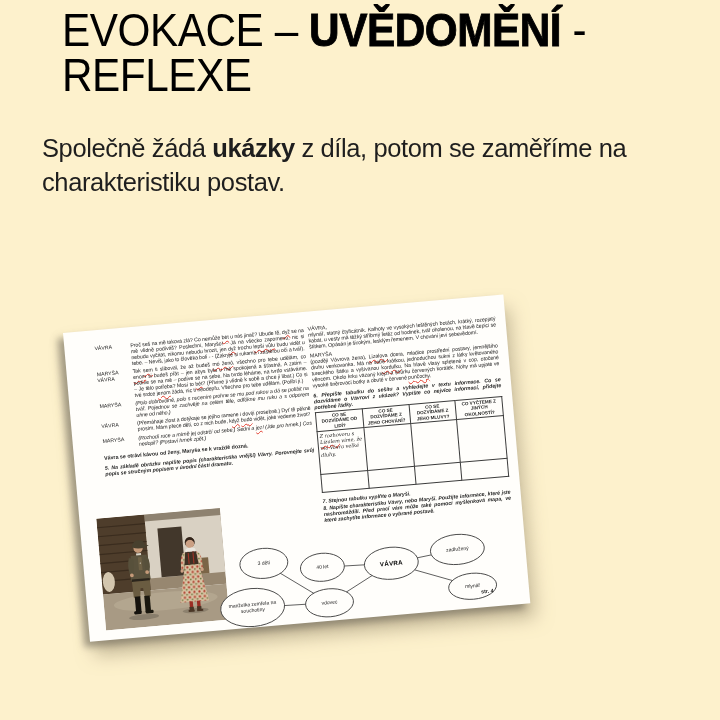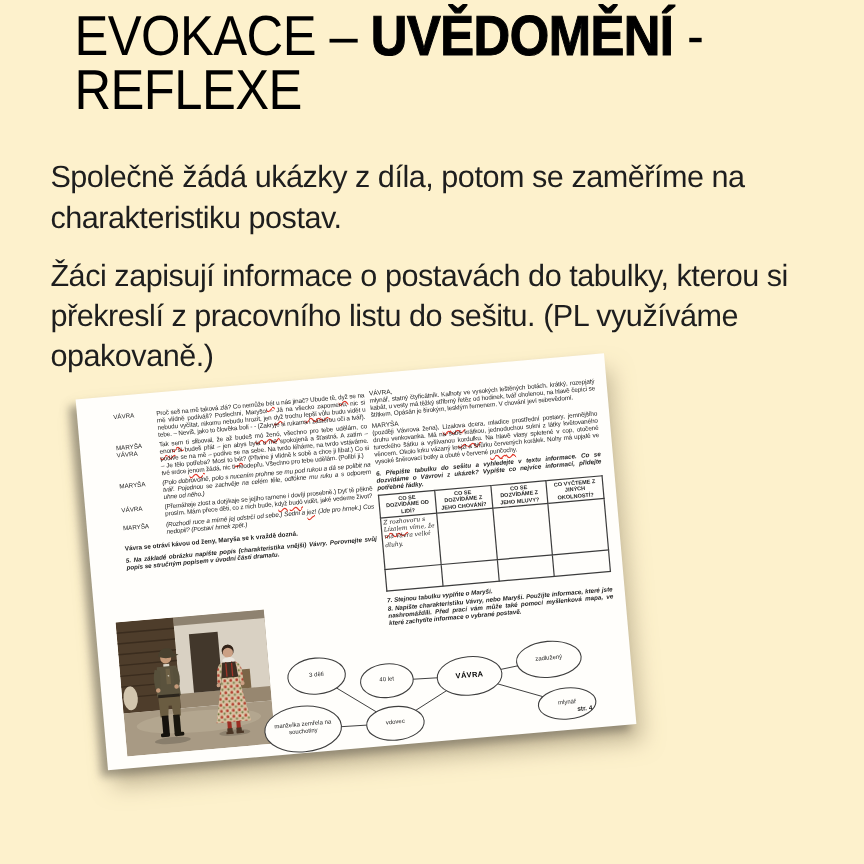--- a/index.html
+++ b/index.html
@@ -7,21 +7,21 @@
        font-family:"Liberation Sans",sans-serif;position:relative;}
 
   
   .title{position:absolute;left:62px;top:7px;width:640px;margin:0;
          font-size:47px;line-height:45px;font-weight:400;color:#000;
          letter-spacing:-0.5px;transform:scaleX(0.9);transform-origin:0 0;}
   .title b{font-weight:700;-webkit-text-stroke:0.9px #000;}
   .bodytext{position:absolute;left:42px;top:132px;width:650px;color:#1e1e1e;
             font-size:25.5px;line-height:33.5px;letter-spacing:-0.4px;}
   .bodytext p{margin:0 0 15px 0;}
-  .bodytext b{font-weight:400;margin-top:43px;}
+  .bodytext b{font-weight:700;margin-top:43px;}
 
   
   .page{position:absolute;left:63px;top:333px;width:442px;height:310px;
         background:#fffefb;transform:rotate(-5deg);transform-origin:top left;
         box-shadow:-6px 5px 7px rgba(102,96,84,.55), 4px 14px 18px rgba(143,130,102,.5);
         color:#1c1c1c;}
   .dcol{position:absolute;left:30px;top:16px;width:210px;}
   .drow{display:flex;margin-bottom:2.5px;}
   .spk{flex:0 0 36px;width:36px;font-size:5.2px;line-height:5.9px;}
   .dtxt{flex:1;font-size:5.3px;line-height:5.9px;text-align:justify;letter-spacing:-0.1px;}
@@ -51,21 +51,20 @@
   .node-label.center{font-weight:700;font-size:6.2px;letter-spacing:0.3px;color:#000;}
   .pagenum{position:absolute;left:394px;top:291px;font-size:5.4px;font-weight:700;}
 </style>
 </head>
 <body>
 
 <h1 class="title"><span>EVOKACE – </span><b>UVĚDOMĚNÍ</b><span> - REFLEXE</span></h1>
 
 <div class="bodytext">
   <p><span>Společně žádá </span><b>ukázky</b><span> z díla, potom se zaměříme na charakteristiku postav.</span></p>
-  <p><span>Žáci zapisují </span><b>informace</b><span> o postavách do tabulky, kterou si překreslí z pracovního listu do sešitu. (PL využíváme opakovaně.)</span></p>
 </div>
 
 <div class="page">
 
   <div class="dcol">
     <div class="drow">
       <div class="spk">VÁVRA</div>
       <div class="dtxt">Proč seš na mě taková zlá? Co nemůže <span class="sp">bét</span> u nás jinač? Ubude tě, <span class="sp">dyž</span> se na mě vlídně podíváš? Poslechni, Maryšo! – Já na všecko zapomenu, nic si nebudu vyčítat, nikomu nebudu hrozit, jen <span class="sp">dyž</span> trochu <span class="sp">lepší vůlu</span> budu vidět u tebe. – Nevíš, jako to člověka bolí - - (Zakryje si rukama i zástěrou oči a tvář).</div>
     </div>
     <div class="drow">

